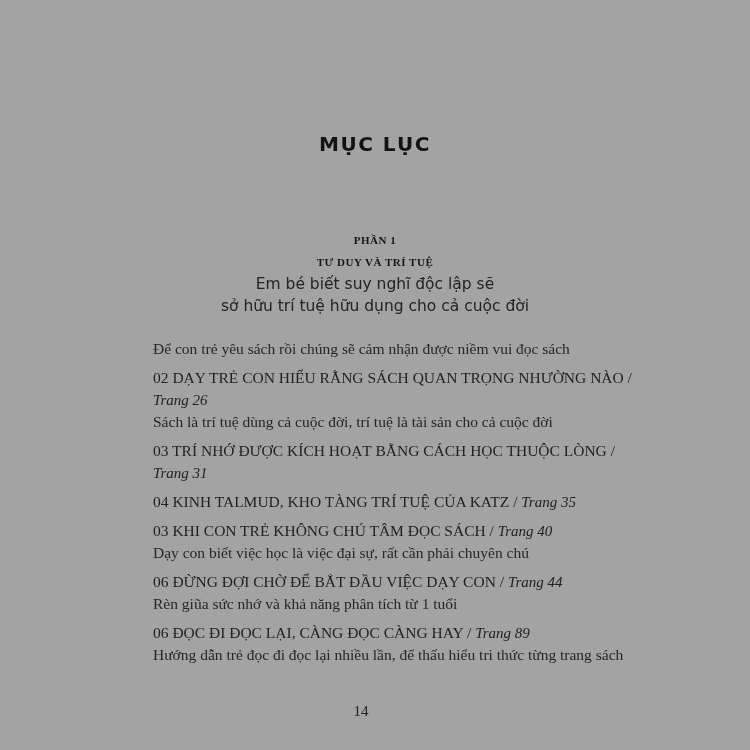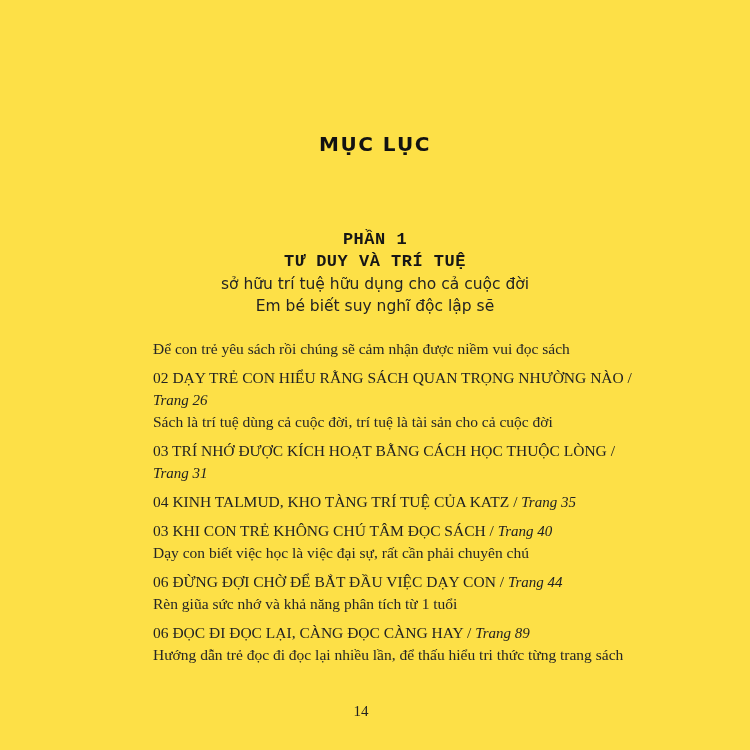--- a/index.html
+++ b/index.html
@@ -1,19 +1,19 @@
 <!DOCTYPE html>
 <html><head>
 <meta charset="utf-8">
 <style>
   html, body { margin: 0; padding: 0; background: #ffffff; }
   .page {
     width: 750px;
     height: 750px;
-    background: #fde047;
+    background: #a3a3a3;
     position: relative;
     box-sizing: border-box;
     overflow: hidden;
     font-family: "Liberation Serif", "DejaVu Serif", serif;
     color: #262626;
   }
   .toc-title {
     padding-top: 131px;
     text-align: center;
     font-family: "DejaVu Sans", sans-serif;
@@ -21,23 +21,23 @@
     font-size: 20px;
     letter-spacing: 1.5px;
     color: #121212;
     line-height: 26px;
   }
   .part {
     margin-top: 72px;
     text-align: center;
   }
   .part-label, .part-title {
-    font-family: Liberation Mono, monospace;
+    font-family: Liberation Serif, serif;
     font-weight: bold;
-    font-size: 17px;
+    font-size: 11px;
     letter-spacing: 0.5px;
     color: #161616;
     line-height: 22px;
   }
   .part-sub {
     font-family: "DejaVu Sans", sans-serif;
     font-weight: normal;
     font-size: 15.5px;
     color: #232323;
     line-height: 22px;
@@ -81,22 +81,22 @@
 </head>
 <body>
 
 <div class="page">
 
   <div class="toc-title">MỤC LỤC</div>
 
   <div class="part">
     <div class="part-label">PHẦN 1</div>
     <div class="part-title">TƯ DUY VÀ TRÍ TUỆ</div>
+    <div class="part-sub">Em bé biết suy nghĩ độc lập sẽ</div>
     <div class="part-sub">sở hữu trí tuệ hữu dụng cho cả cuộc đời</div>
-    <div class="part-sub">Em bé biết suy nghĩ độc lập sẽ</div>
   </div>
 
   <div class="entries">
 
     <div class="entry">
       <div class="entry-desc">Để con trẻ yêu sách rồi chúng sẽ cảm nhận được niềm vui đọc sách</div>
     </div>
 
     <div class="entry">
       <div class="entry-title">

